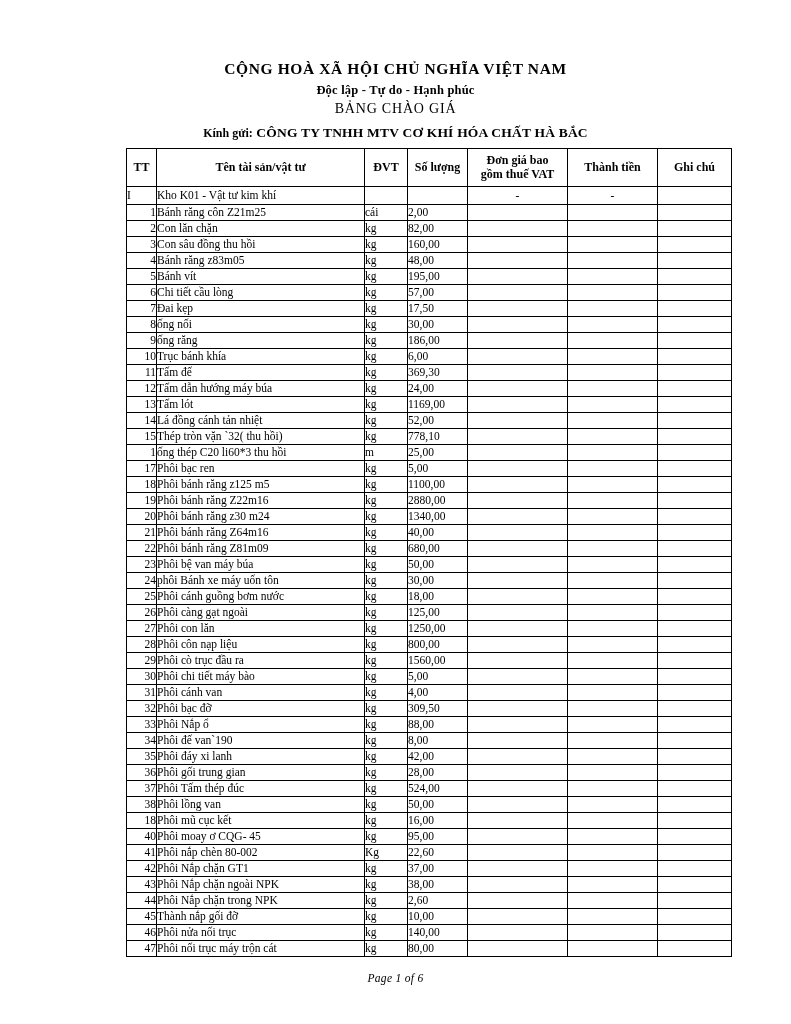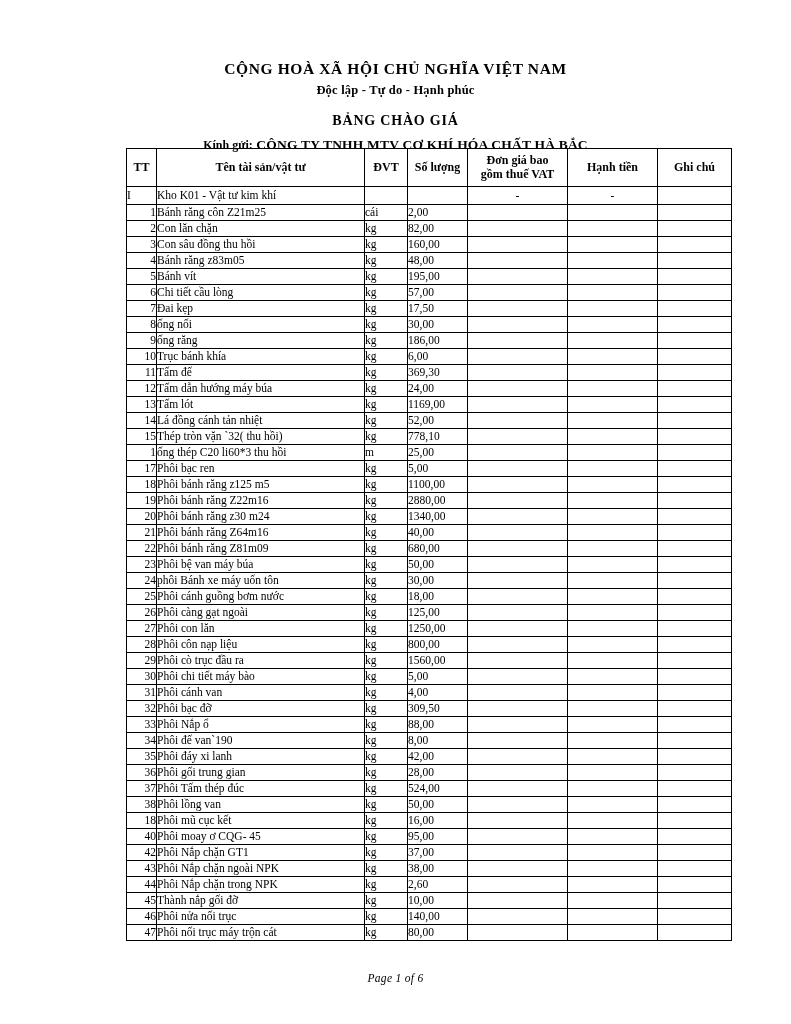--- a/index.html
+++ b/index.html
@@ -38,23 +38,23 @@
   }
   .national-motto {
     font-size: 12.5px;
     font-weight: bold;
     letter-spacing: 0.2px;
     margin-top: 5px;
     line-height: 1.25;
   }
   .quote-title {
     font-size: 14px;
-    font-weight: bold;
+    font-weight: normal;
     letter-spacing: 0.8px;
-    margin-top: 13px;
+    margin-top: 1px;
     line-height: 1.25;
   }
   .recipient-line {
     font-size: 13.5px;
     font-weight: bold;
     margin-top: 6px;
     line-height: 1.3;
     letter-spacing: 0.2px;
     white-space: nowrap;
   }
@@ -178,21 +178,21 @@
       <thead>
         <tr>
           <th>TT</th>
           <th>Tên tài sản/vật tư</th>
           <th>ĐVT</th>
           <th>Số lượng</th>
           <th>
             <span>Đơn giá  bao</span><br>
             <span>gồm thuế VAT</span>
           </th>
-          <th>Hạnh tiền</th>
+          <th>Thành tiền</th>
           <th>Ghi chú</th>
         </tr>
       </thead>
       <tbody id="table-body">
         <tr class="section-row">
           <td class="cell-tt-section">I</td>
           <td class="cell-name">Kho K01 - Vật tư kim khí</td>
           <td class="cell-dvt"></td>
           <td class="cell-qty"></td>
           <td class="cell-price">-</td>
@@ -553,20 +553,29 @@
           <tr>
             <td class="cell-tt">40</td>
             <td class="cell-name">Phôi moay ơ CQG- 45</td>
             <td class="cell-dvt">kg</td>
             <td class="cell-qty">95,00</td>
             <td class="cell-price"></td>
             <td class="cell-amount"></td>
             <td class="cell-note"></td>
           </tr>
           <tr>
+            <td class="cell-tt">41</td>
+            <td class="cell-name">Phôi nắp chèn 80-002</td>
+            <td class="cell-dvt">Kg</td>
+            <td class="cell-qty">22,60</td>
+            <td class="cell-price"></td>
+            <td class="cell-amount"></td>
+            <td class="cell-note"></td>
+          </tr>
+          <tr>
             <td class="cell-tt">42</td>
             <td class="cell-name">Phôi Nắp chặn GT1</td>
             <td class="cell-dvt">kg</td>
             <td class="cell-qty">37,00</td>
             <td class="cell-price"></td>
             <td class="cell-amount"></td>
             <td class="cell-note"></td>
           </tr>
           <tr>
             <td class="cell-tt">43</td>

